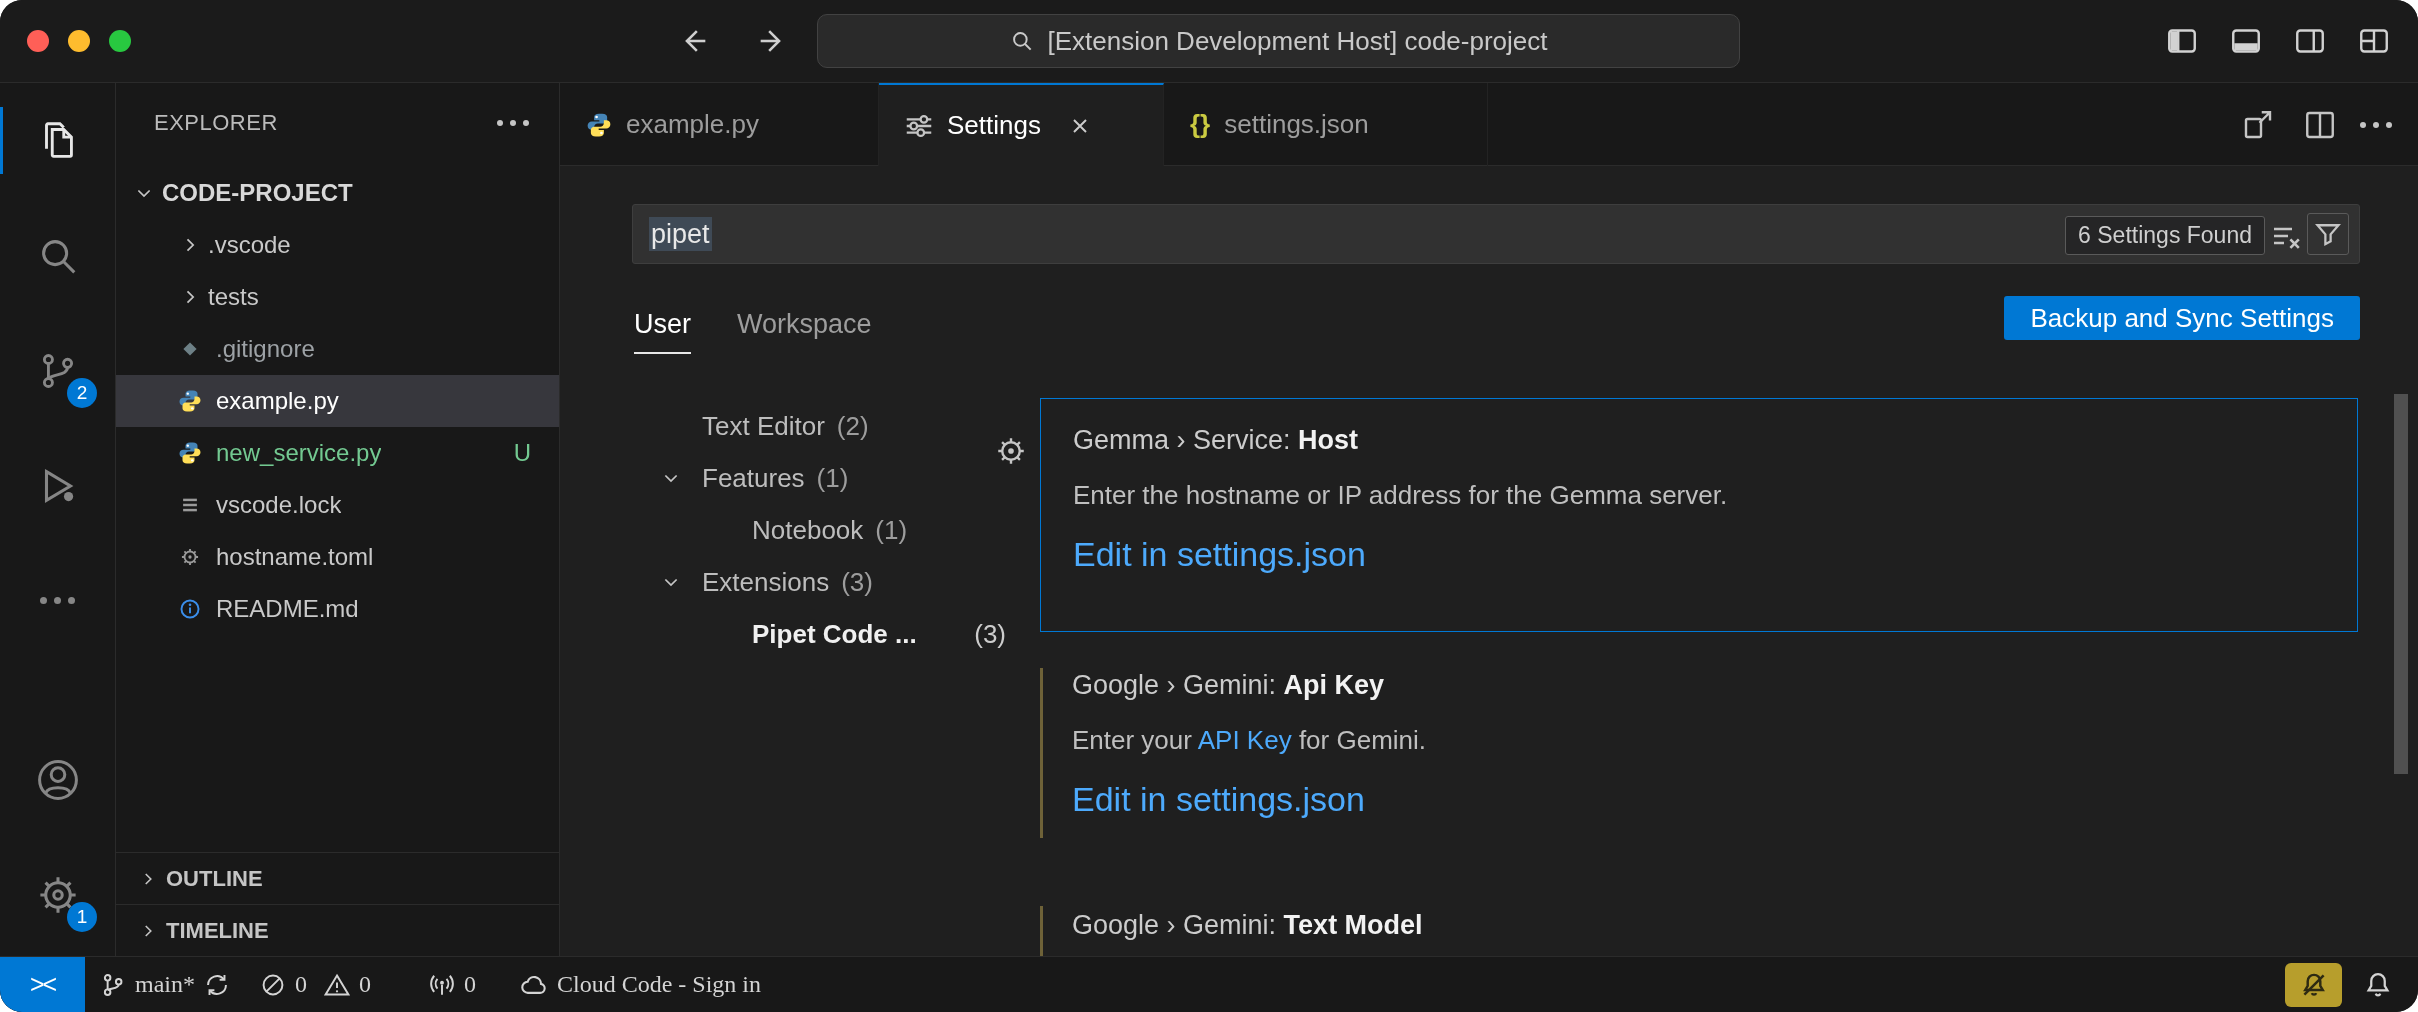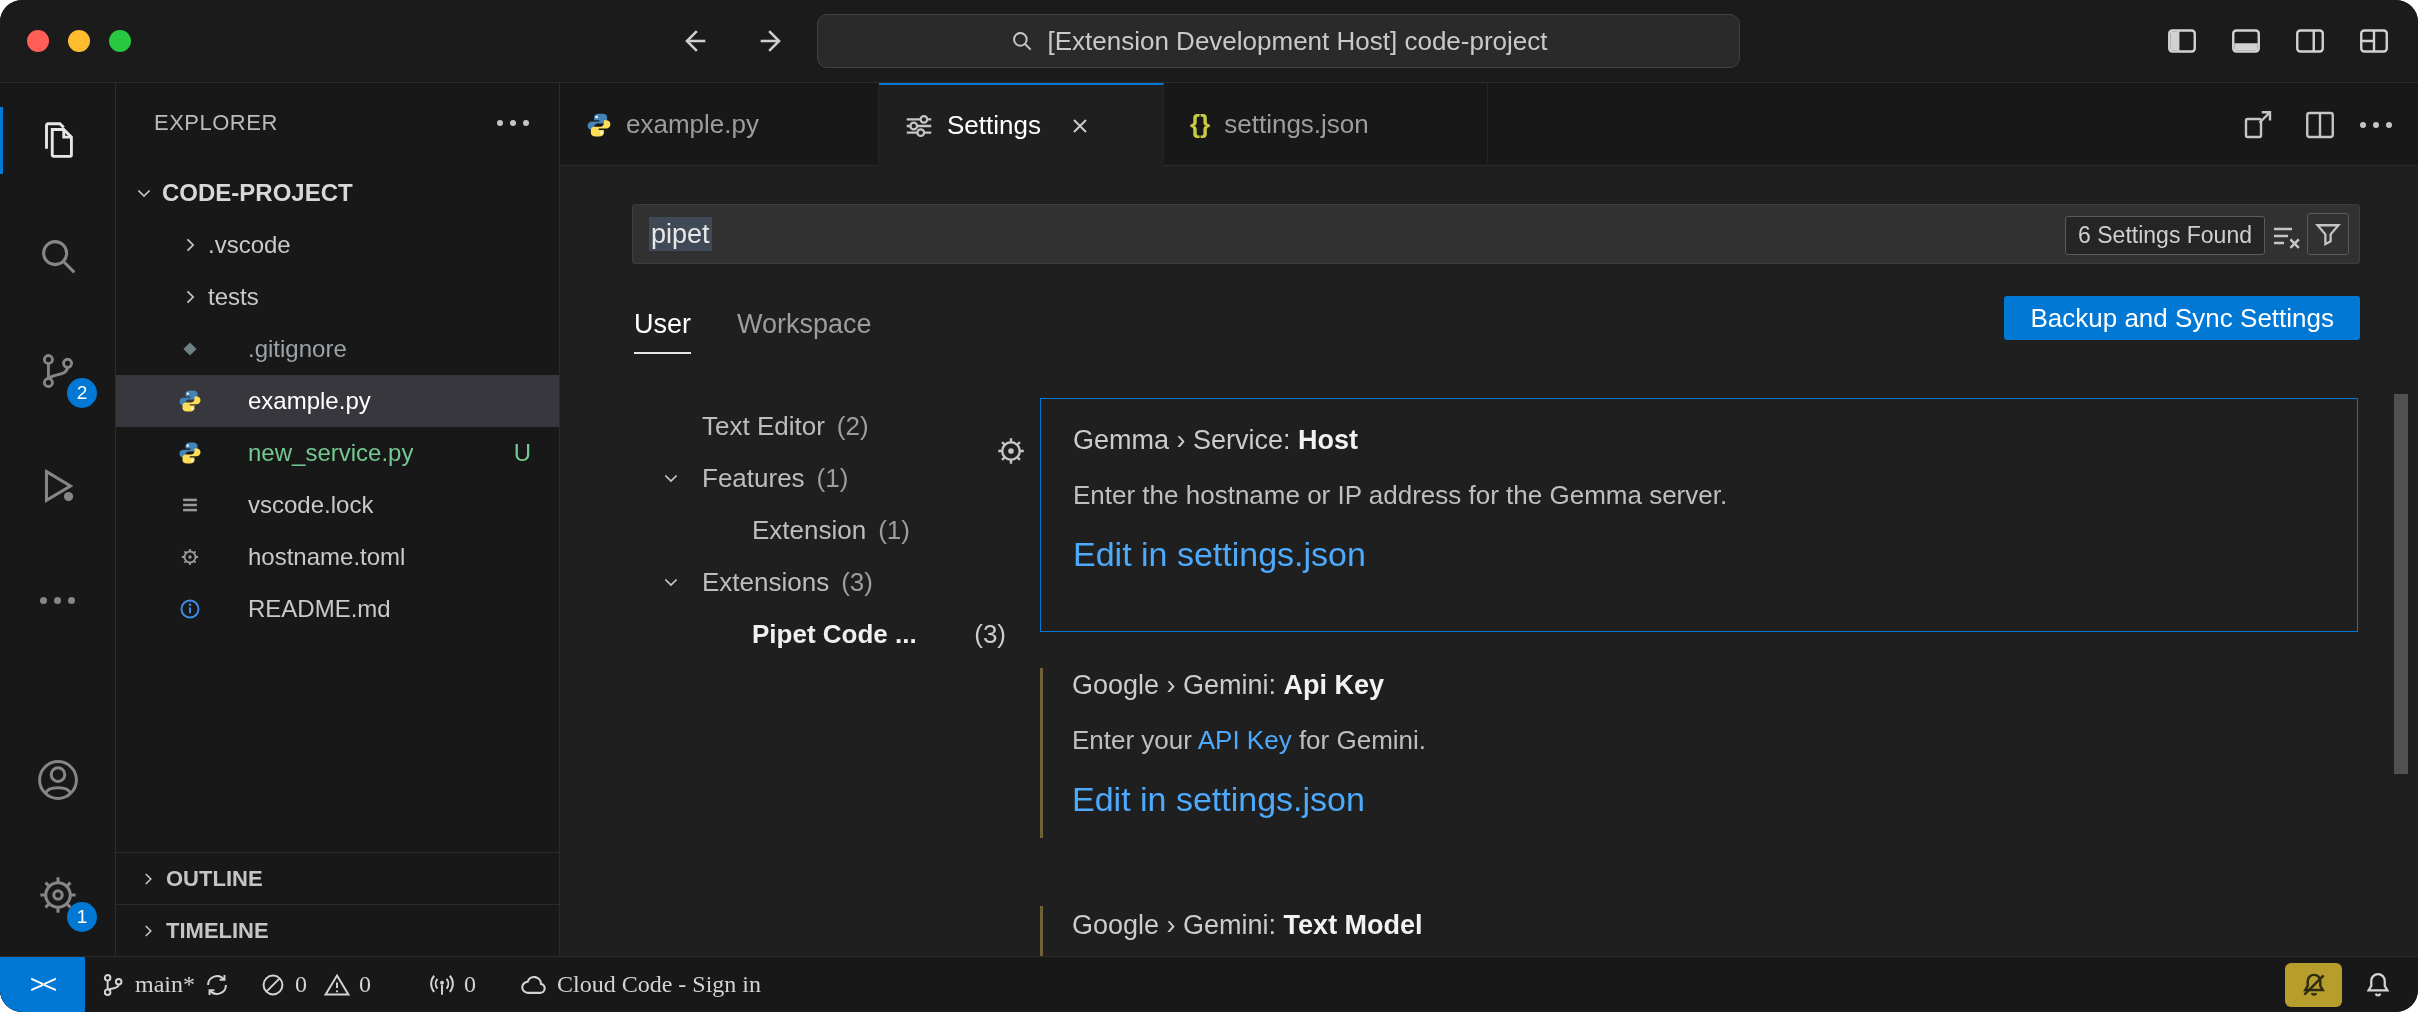--- a/index.html
+++ b/index.html
@@ -34,21 +34,21 @@
 
   
   .sidebar{position:absolute;top:83px;left:116px;width:444px;bottom:56px;background:#181818;border-right:1px solid #2b2b2b;overflow:hidden;}
   .sb-header{height:80px;display:flex;align-items:center;padding:0 30px 0 38px;color:#bbbbbb;font-size:22px;letter-spacing:.5px;}
   .sb-header .dots{margin-left:auto;color:#c5c5c5;}
   .tree{padding-top:4px;}
   .row{height:52px;display:flex;align-items:center;font-size:24px;color:#c9c9c9;padding-right:28px;}
   .row .chev{width:20px;margin-right:8px;color:#c5c5c5;}
   .row.root{padding-left:18px;font-weight:700;color:#d8d8d8;}
   .row.folder{padding-left:64px;}
-  .row.file{padding-left:62px;gap:32px;}
+  .row.file{padding-left:62px;}
   .row.file .ficon{width:24px;height:24px;margin-right:14px;}
   .row.selected{background:#37373d;color:#ffffff;}
   .row .fname{white-space:nowrap;overflow:hidden;text-overflow:ellipsis;}
   .gold{color:#e2c08d;}
   .green{color:#73c991;}
   .dim{color:#9da2a6;}
   .vbadge{margin-left:auto;font-size:24px;}
   .sb-sections{position:absolute;left:0;right:0;bottom:0;}
   .section{height:52px;display:flex;align-items:center;border-top:1px solid #2b2b2b;font-weight:700;font-size:22px;color:#c5c5c5;padding-left:22px;}
   .section .chev{width:20px;margin-right:8px;color:#c5c5c5;}
@@ -441,21 +441,21 @@
         <div class="toc-row" data-interactable="true">
           <span class="ic chev" data-interactable="false">
             <svg width="20" height="20" viewBox="0 0 16 16" fill="none" stroke="currentColor" stroke-width="1.4">
                 <path d="M3.5 6L8 10.5 12.5 6"></path>
               </svg>
           </span>
           <span data-interactable="false">Features</span>
           <span class="cnt" data-interactable="false">(1)</span>
         </div>
         <div class="toc-row indent" data-interactable="true">
-          <span data-interactable="false">Extension</span>
+          <span data-interactable="false">Notebook</span>
           <span class="cnt" data-interactable="false">(1)</span>
         </div>
         <div class="toc-row" data-interactable="true">
           <span class="ic chev" data-interactable="false">
             <svg width="20" height="20" viewBox="0 0 16 16" fill="none" stroke="currentColor" stroke-width="1.4">
                 <path d="M3.5 6L8 10.5 12.5 6"></path>
               </svg>
           </span>
           <span data-interactable="false">Extensions</span>
           <span class="cnt" data-interactable="false">(3)</span>

